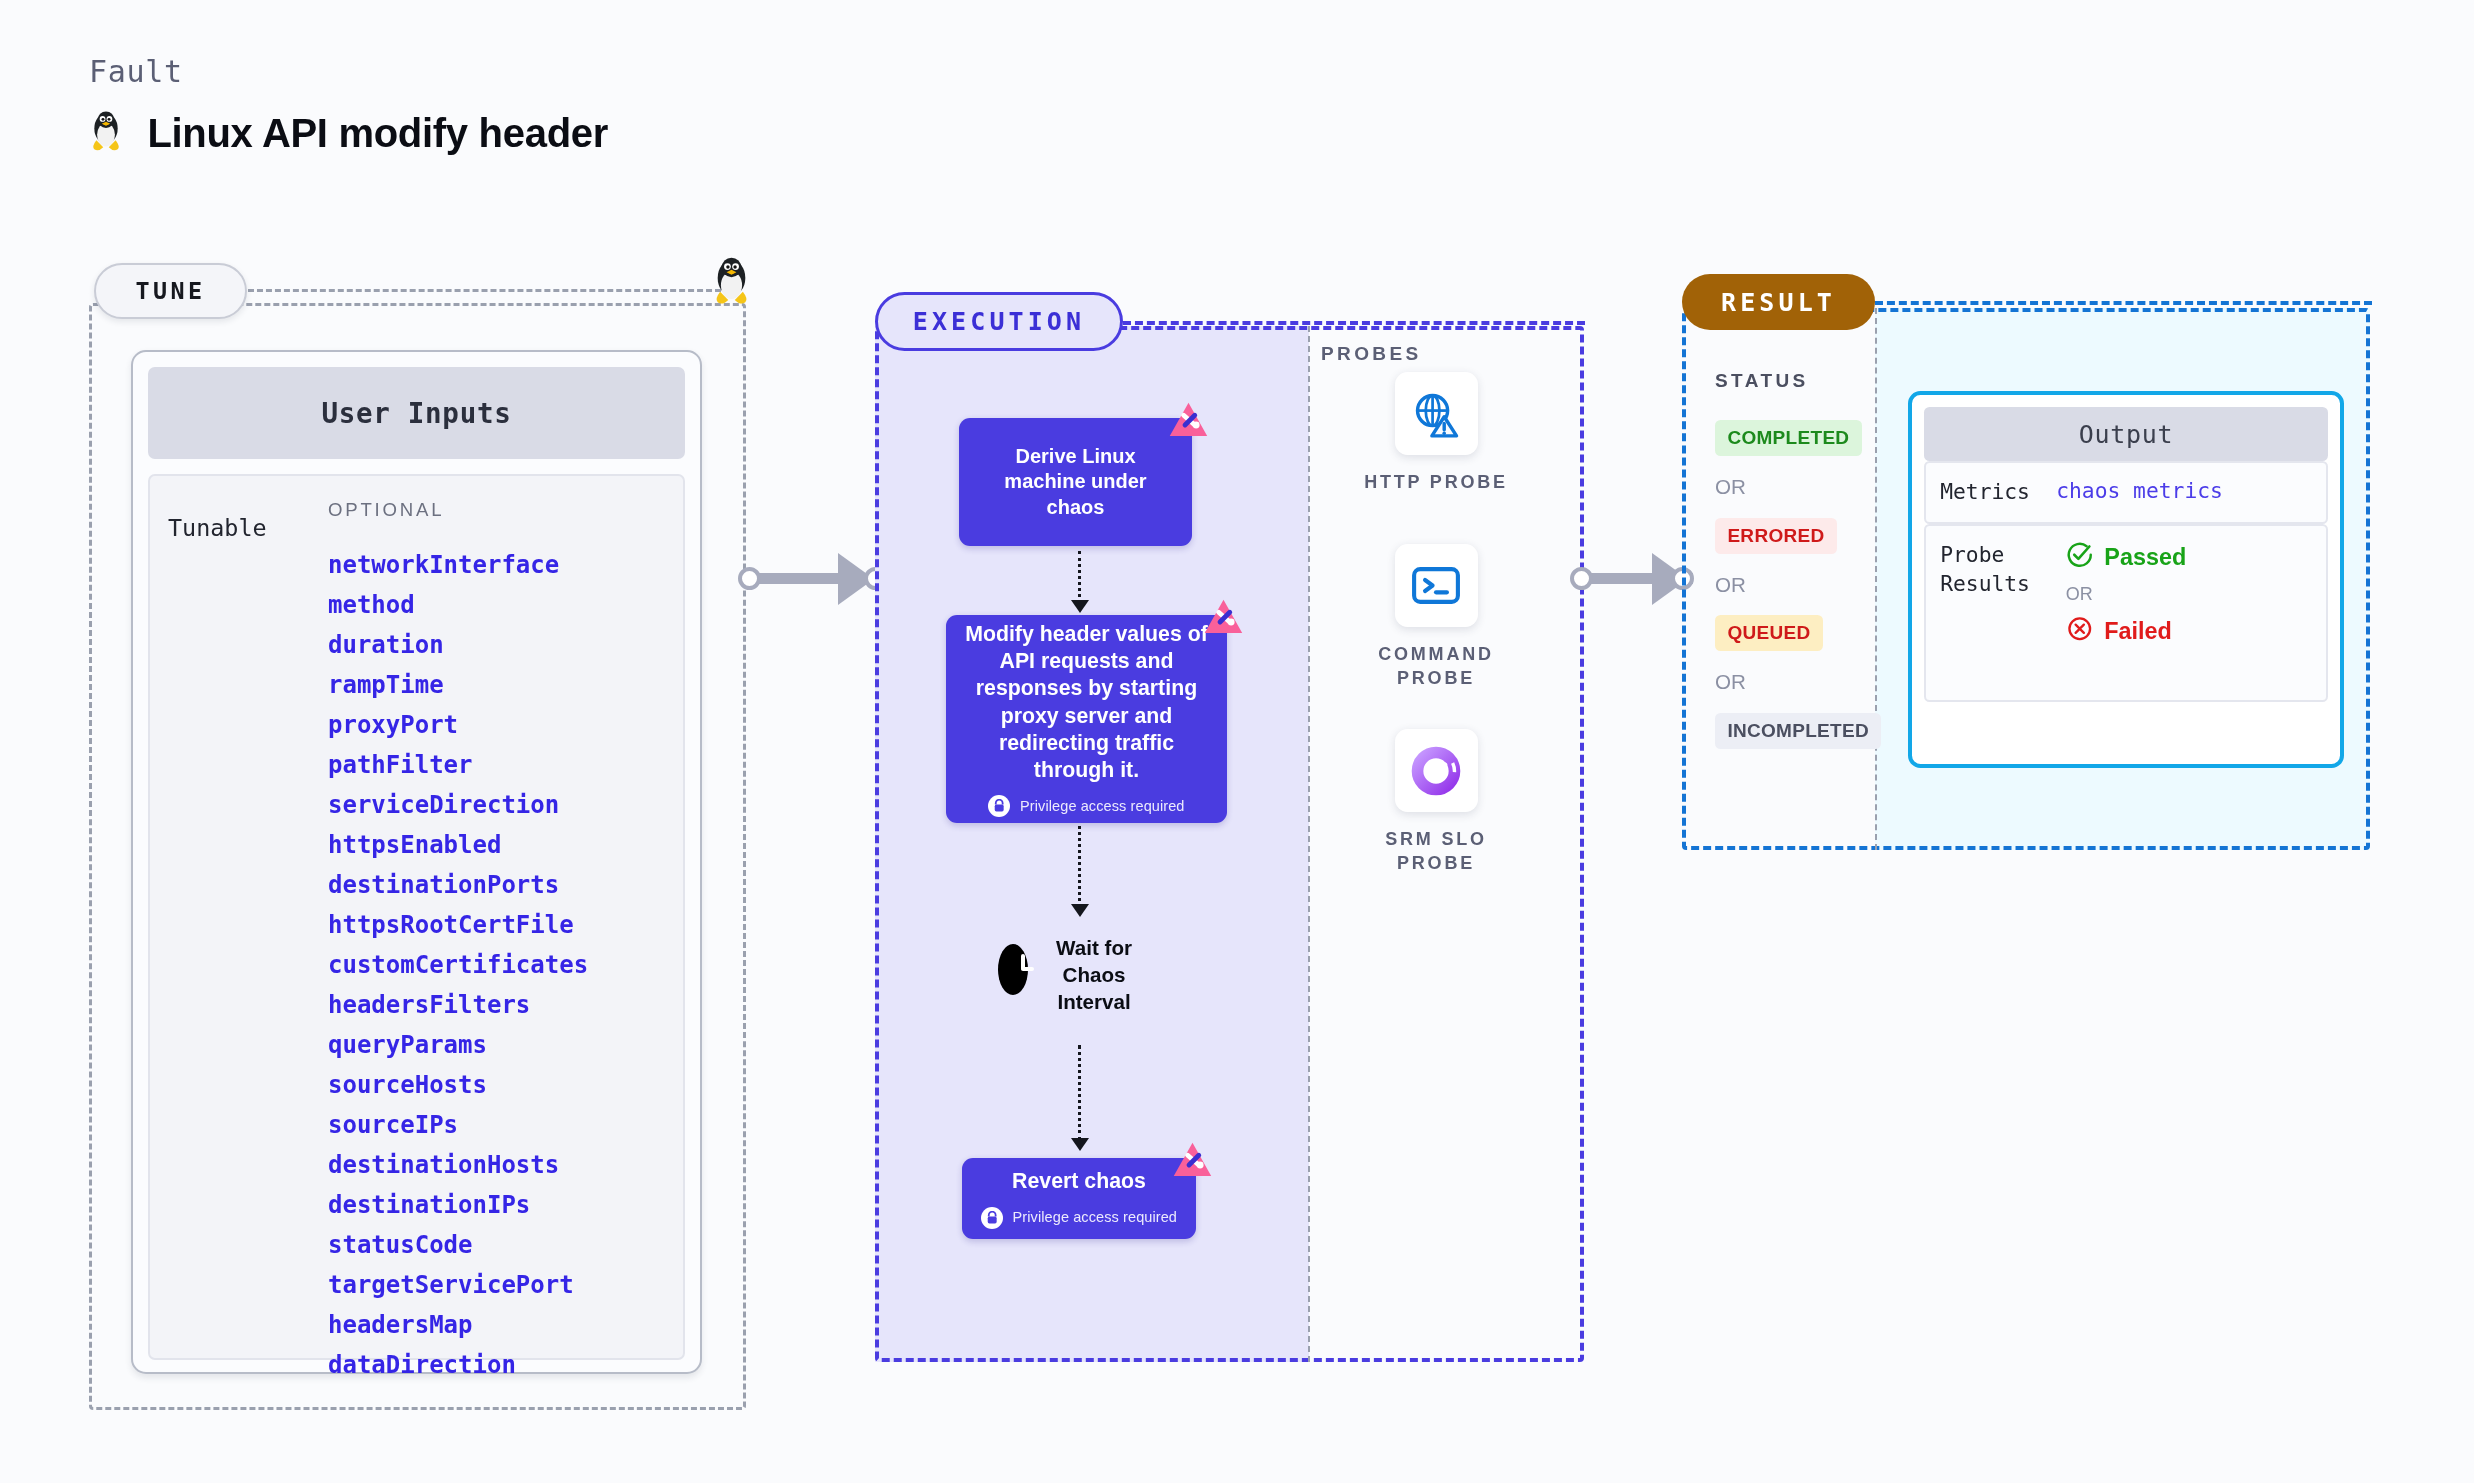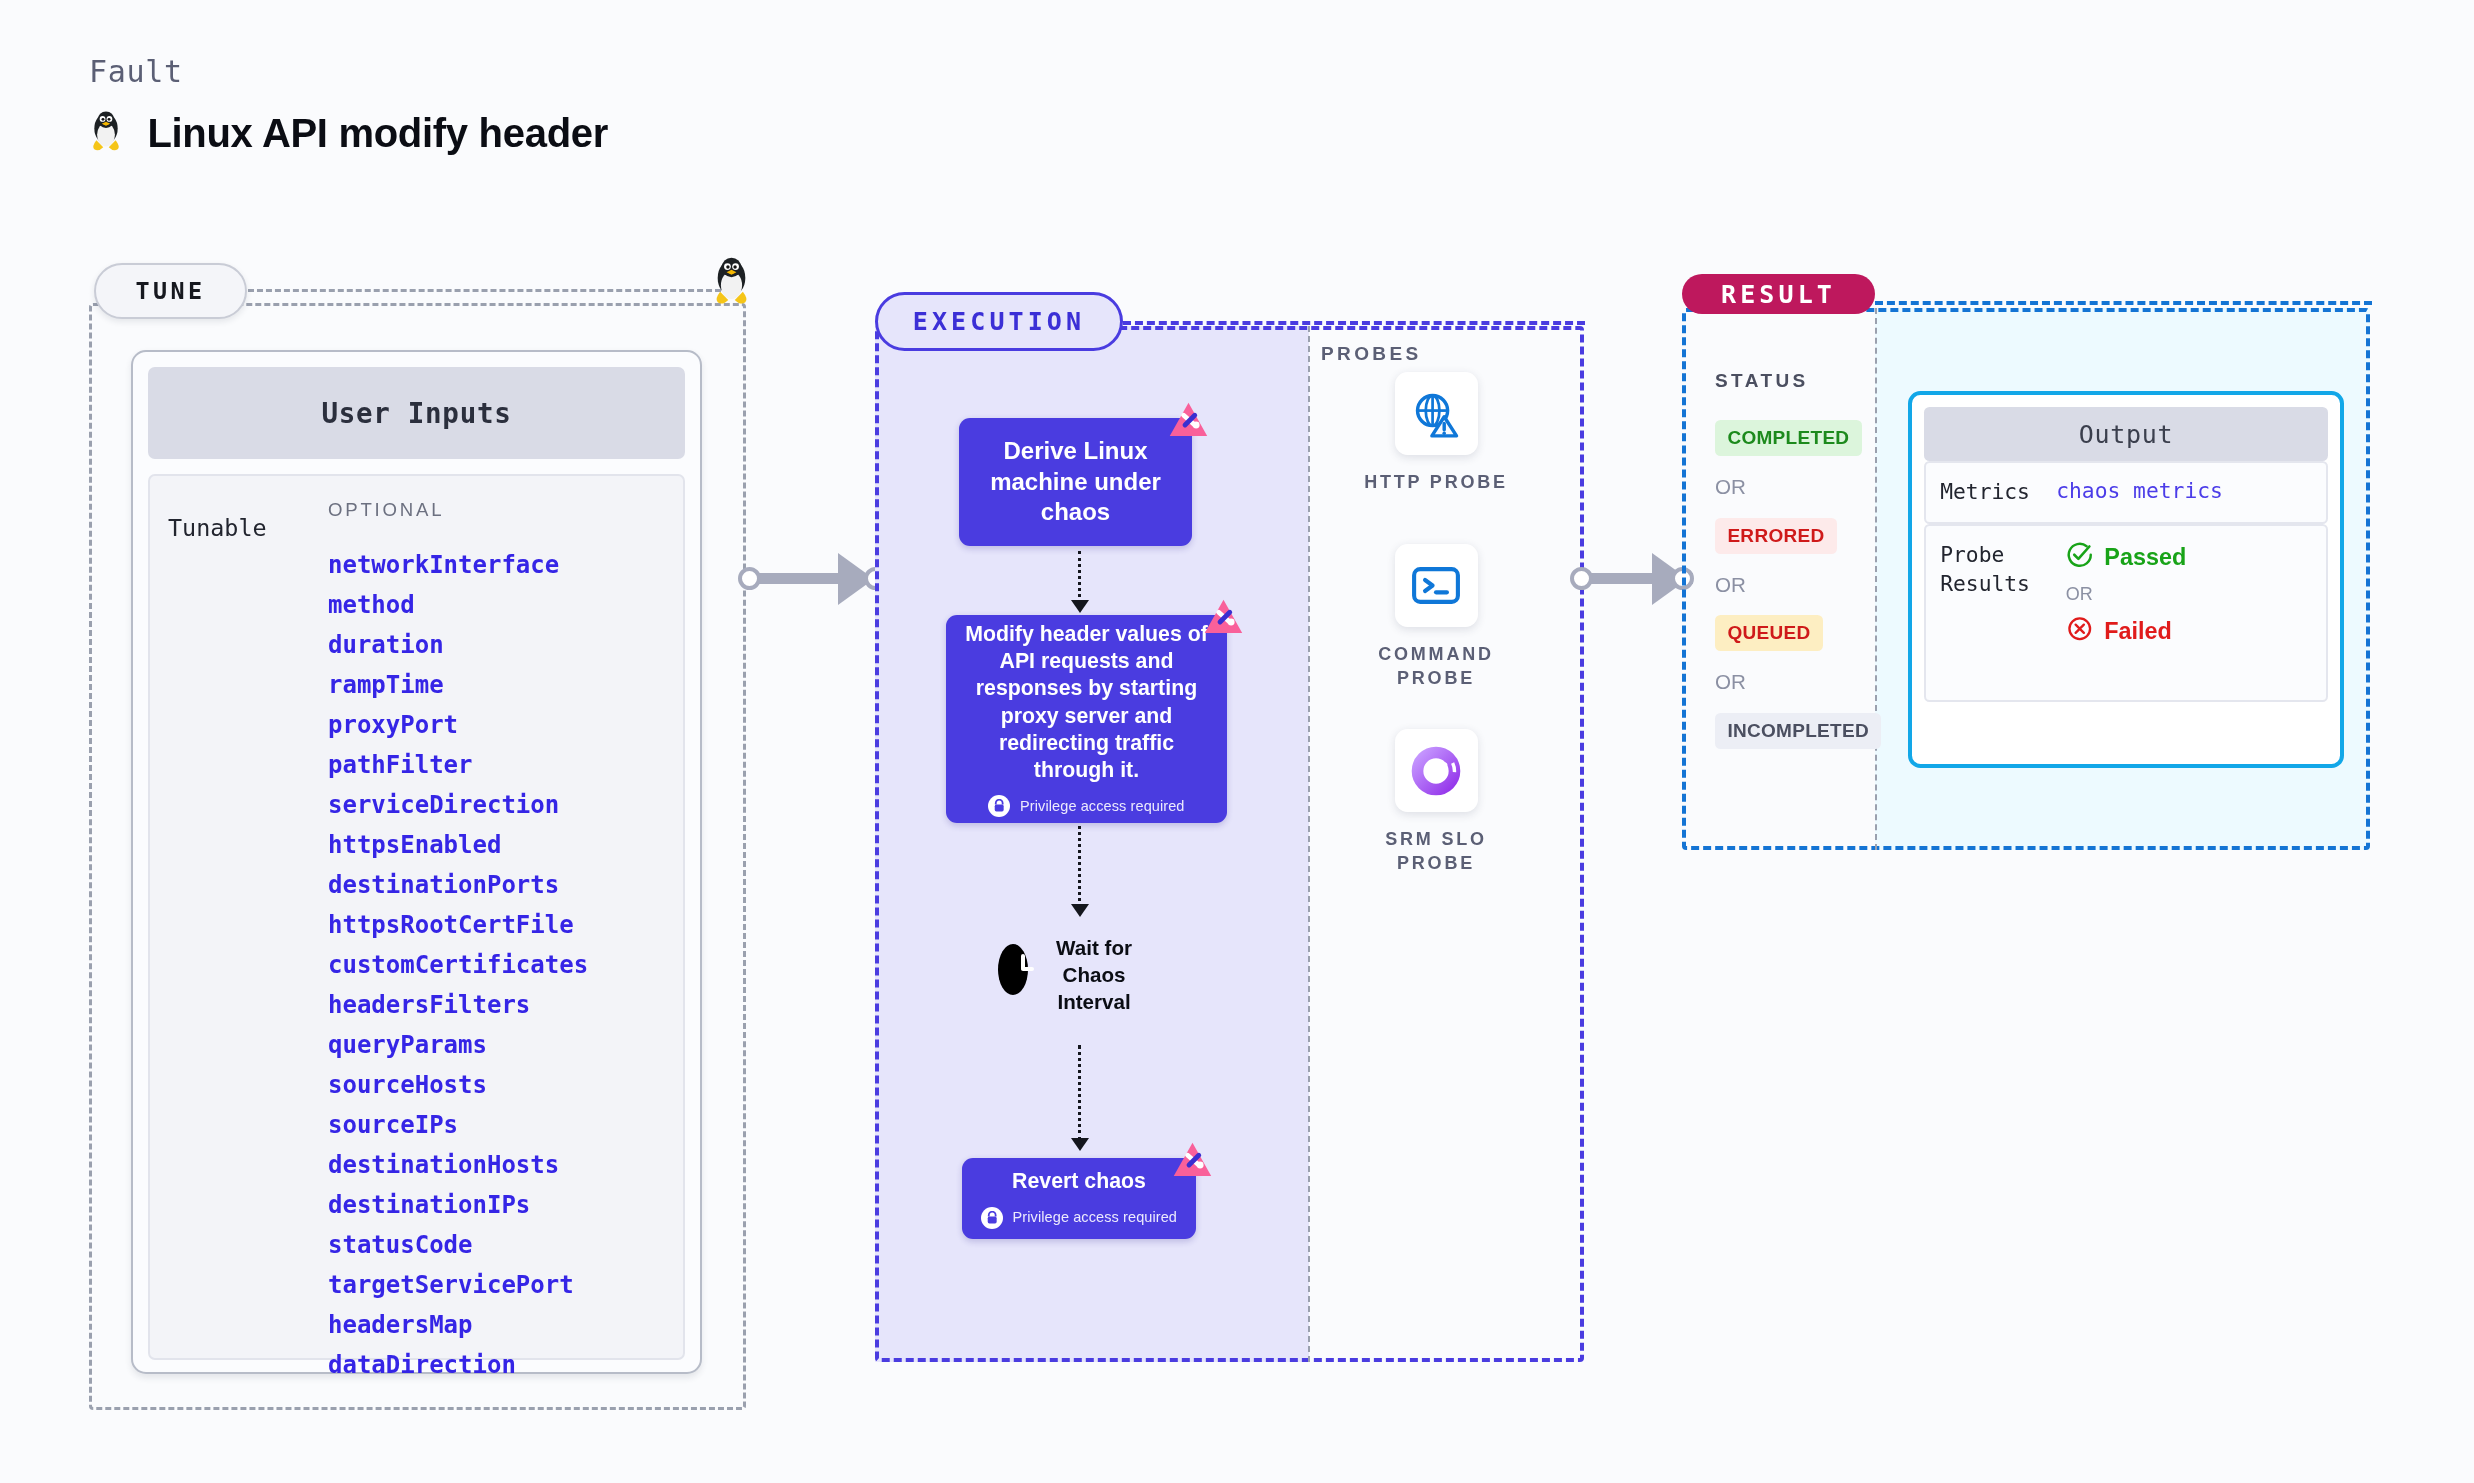--- a/index.html
+++ b/index.html
@@ -170,22 +170,22 @@
   }
   #result-fill {
     position: absolute; left: 1875px; top: 308px; width: 495px; height: 542px;
     background: #edfaff;
   }
   #result-divider {
     position: absolute; left: 1875px; top: 308px; width: 0; height: 542px;
     border-left: 2.1px dashed #9aa0ae;
   }
   #result-pill {
-    left: 1682px; top: 274px; width: 193px; height: 40px;
-    background: #be185d; border: none; color: #fff;
+    left: 1682px; top: 274px; width: 193px; height: 56px;
+    background: #a16207; border: none; color: #fff;
     font-size: 25px; letter-spacing: 4.1px;
   }
   #result-dashline {
     position:absolute; left: 1875px; top: 301px; width: 497px; height: 0;
     border-top: 4.1px dashed #1474d4;
   }
   .status-title {
     position: absolute; left: 1715px; top: 370px;
     font-size: 19px; color: #4b4f60; letter-spacing: 3.4px; font-weight: 700;
   }
@@ -319,21 +319,21 @@
     <div class="zc-head" style="left:838px; top:553px;"></div>
     <div class="zc-dot" style="left:864px; top:567px;"></div>
   </div>
 
   <div id="exec-fill"></div>
   <div class="dashed-zone" id="exec-zone"></div>
   <div id="exec-probes-divider"></div>
   <div id="exec-dashline"></div>
   <div class="zone-pill" id="exec-pill">EXECUTION</div>
 
-  <div class="flow-box" style="left:959px; top:418px; width:233px; height:128px; font-size:24px; padding:0 19px;">
+  <div class="flow-box" style="left:959px; top:418px; width:233px; height:128px; font-size:20px; padding:0 19px;">
     <span>Derive Linux machine under chaos</span>
     <span class="litmus-badge">
       <svg width="43" height="43" viewBox="0 0 62 62">
         <path d="M31 4 L58 52 L4 52 Z" fill="#f9609a"></path>
         <path d="M24 22 L40 36" stroke="#fff" stroke-width="7" stroke-linecap="round"></path>
         <path d="M40 22 L26 36" stroke="#3a2ed0" stroke-width="7" stroke-linecap="round"></path>
         <circle cx="42" cy="36" r="5" fill="#fff"></circle>
       </svg>
     </span>
   </div>

